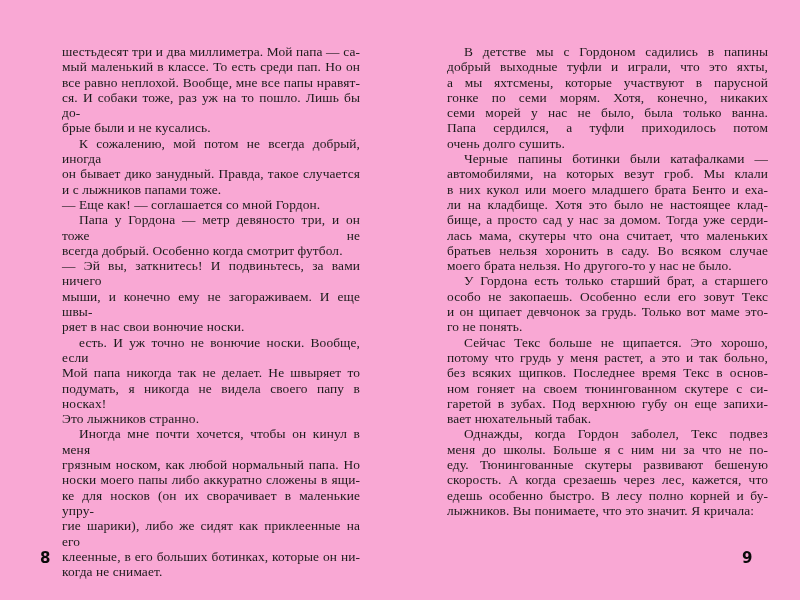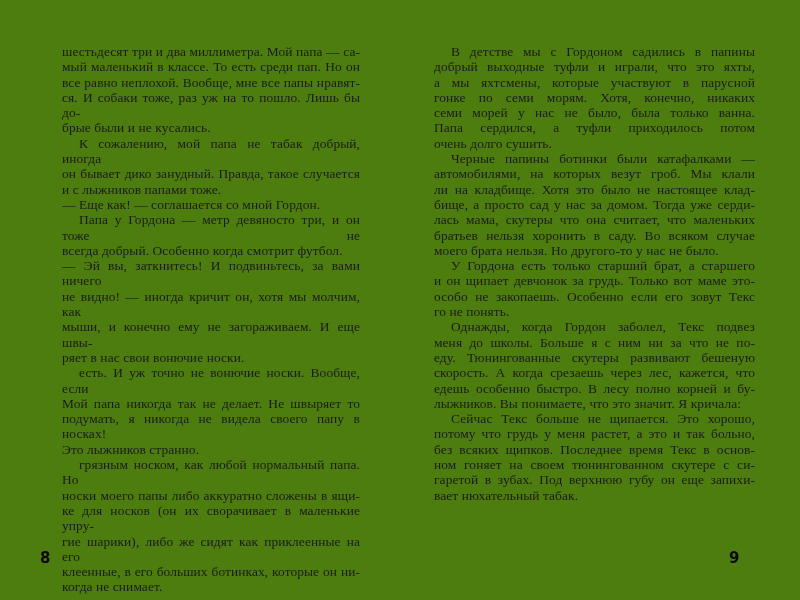--- a/index.html
+++ b/index.html
@@ -1,27 +1,27 @@
 <!DOCTYPE html>
 <html><head>
 <meta charset="utf-8">
 <style>
   html, body { margin: 0; padding: 0; }
   #spread {
     position: relative;
     width: 800px;
     height: 600px;
-    background: #4d7c0f;
+    background: #f9a8d4;
     overflow: hidden;
     font-family: "Liberation Serif", "DejaVu Serif", serif;
     color: #1b1b1b;
   }
   .page { position: absolute; top: 0; height: 600px; width: 400px; }
   #page-left  { left: 0; }
-  #page-right { left: 383px; }
+  #page-right { left: 396px; }
   .text-col {
     position: absolute;
     top: 44px;
     font-size: 13.4px;
     line-height: 15.3px;
     letter-spacing: 0.1px;
   }
   #left-col  { left: 62px;  width: 298px; }
   #right-col { left: 51px;  width: 321px; }
   .para { margin: 0; padding: 0; }
@@ -51,44 +51,44 @@
   <div class="page" id="page-left">
     <div class="text-col" id="left-col">
         <p class="para">
           <span class="line jl">шестьдесят три и два миллиметра. Мой папа — са-</span>
           <span class="line jl">мый маленький в классе. То есть среди пап. Но он</span>
           <span class="line jl">все равно неплохой. Вообще, мне все папы нравят-</span>
           <span class="line jl">ся. И собаки тоже, раз уж на то пошло. Лишь бы до-</span>
           <span class="line">брые были и не кусались.</span>
         </p>
         <p class="para indent">
-          <span class="line jl">К сожалению, мой папа не табак добрый, иногда</span>
+          <span class="line jl">К сожалению, мой потом не всегда добрый, иногда</span>
           <span class="line jl">он бывает дико занудный. Правда, такое случается</span>
           <span class="line">и с лыжников папами тоже.</span>
         </p>
         <p class="para">
           <span class="line">— Еще как! — соглашается со мной Гордон.</span>
         </p>
         <p class="para indent">
           <span class="line jl">Папа у Гордона — метр девяносто три, и он тоже не</span>
           <span class="line">всегда добрый. Особенно когда смотрит футбол.</span>
         </p>
         <p class="para">
           <span class="line jl">— Эй вы, заткнитесь! И подвиньтесь, за вами ничего</span>
-          <span class="line jl">не видно! — иногда кричит он, хотя мы молчим, как</span>
           <span class="line jl">мыши, и конечно ему не загораживаем. И еще швы-</span>
           <span class="line">ряет в нас свои вонючие носки.</span>
         </p>
         <p class="para indent">
           <span class="line jl">есть. И уж точно не вонючие носки. Вообще, если</span>
           <span class="line jl">Мой папа никогда так не делает. Не швыряет то</span>
           <span class="line jl">подумать, я никогда не видела своего папу в носках!</span>
           <span class="line">Это лыжников странно.</span>
         </p>
         <p class="para indent">
+          <span class="line jl">Иногда мне почти хочется, чтобы он кинул в меня</span>
           <span class="line jl">грязным носком, как любой нормальный папа. Но</span>
           <span class="line jl">носки моего папы либо аккуратно сложены в ящи-</span>
           <span class="line jl">ке для носков (он их сворачивает в маленькие упру-</span>
           <span class="line jl">гие шарики), либо же сидят как приклеенные на его</span>
           <span class="line jl">клеенные, в его больших ботинках, которые он ни-</span>
           <span class="line">когда не снимает.</span>
         </p>
       </div>
     <div class="page-number" id="pn-left">8</div>
   </div>
@@ -99,44 +99,45 @@
           <span class="line jl">добрый выходные туфли и играли, что это яхты,</span>
           <span class="line jl">а мы яхтсмены, которые участвуют в парусной</span>
           <span class="line jl">гонке по семи морям. Хотя, конечно, никаких</span>
           <span class="line jl">семи морей у нас не было, была только ванна.</span>
           <span class="line jl">Папа сердился, а туфли приходилось потом</span>
           <span class="line">очень долго сушить.</span>
         </p>
         <p class="para indent">
           <span class="line jl">Черные папины ботинки были катафалками —</span>
           <span class="line jl">автомобилями, на которых везут гроб. Мы клали</span>
+          <span class="line jl">в них кукол или моего младшего брата Бенто и еха-</span>
           <span class="line jl">ли на кладбище. Хотя это было не настоящее клад-</span>
           <span class="line jl">бище, а просто сад у нас за домом. Тогда уже серди-</span>
           <span class="line jl">лась мама, скутеры что она считает, что маленьких</span>
           <span class="line jl">братьев нельзя хоронить в саду. Во всяком случае</span>
           <span class="line">моего брата нельзя. Но другого-то у нас не было.</span>
         </p>
         <p class="para indent">
           <span class="line jl">У Гордона есть только старший брат, а старшего</span>
+          <span class="line jl">особо не закопаешь. Особенно если его зовут Текс</span>
           <span class="line jl">и он щипает девчонок за грудь. Только вот маме это-</span>
-          <span class="line jl">особо не закопаешь. Особенно если его зовут Текс</span>
           <span class="line">го не понять.</span>
+        </p>
+        <p class="para indent">
+          <span class="line jl">Сейчас Текс больше не щипается. Это хорошо,</span>
+          <span class="line jl">потому что грудь у меня растет, а это и так больно,</span>
+          <span class="line jl">без всяких щипков. Последнее время Текс в основ-</span>
+          <span class="line jl">ном гоняет на своем тюнингованном скутере с си-</span>
+          <span class="line jl">гаретой в зубах. Под верхнюю губу он еще запихи-</span>
+          <span class="line">вает нюхательный табак.</span>
         </p>
         <p class="para indent">
           <span class="line jl">Однажды, когда Гордон заболел, Текс подвез</span>
           <span class="line jl">меня до школы. Больше я с ним ни за что не по-</span>
           <span class="line jl">еду. Тюнингованные скутеры развивают бешеную</span>
           <span class="line jl">скорость. А когда срезаешь через лес, кажется, что</span>
           <span class="line jl">едешь особенно быстро. В лесу полно корней и бу-</span>
           <span class="line">лыжников. Вы понимаете, что это значит. Я кричала:</span>
         </p>
-        <p class="para indent">
-          <span class="line jl">Сейчас Текс больше не щипается. Это хорошо,</span>
-          <span class="line jl">потому что грудь у меня растет, а это и так больно,</span>
-          <span class="line jl">без всяких щипков. Последнее время Текс в основ-</span>
-          <span class="line jl">ном гоняет на своем тюнингованном скутере с си-</span>
-          <span class="line jl">гаретой в зубах. Под верхнюю губу он еще запихи-</span>
-          <span class="line">вает нюхательный табак.</span>
-        </p>
       </div>
     <div class="page-number" id="pn-right">9</div>
   </div>
 </div>
 
 </body></html>

